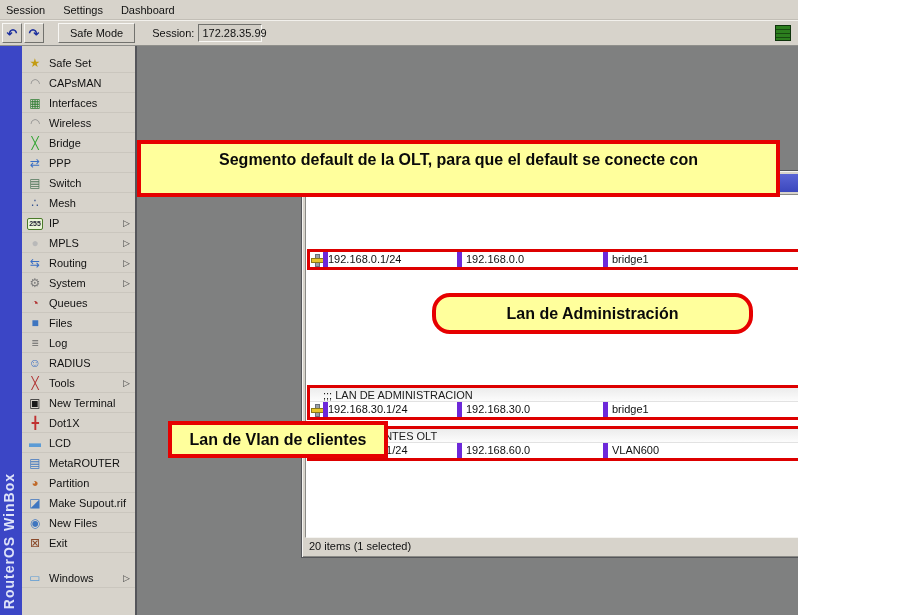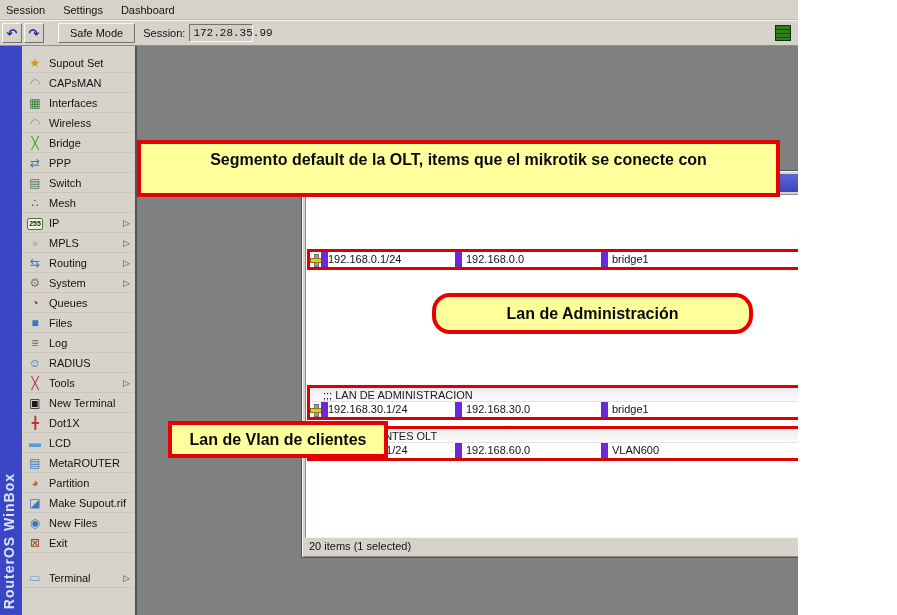--- a/index.html
+++ b/index.html
@@ -24,25 +24,25 @@
     background:#d7d3cb; border-top:1px solid #f2f0ec; border-bottom:1px solid #8f8f8b;
     display:flex; align-items:center; padding:0 2px;
   }
   .btn {
     background:#d7d3cb; border:1px solid;
     border-color:#f8f7f4 #72726e #72726e #f8f7f4;
     display:flex; align-items:center; justify-content:center; cursor:default;
   }
   .tb-sq { width:20px; height:20px; font-size:13px; color:#1c2f9e; font-weight:bold; margin-right:2px; }
   #safe-mode { height:20px; padding:0 11px; margin-left:12px; }
-  #session-label { margin-left:8px; margin-right:4px; }
+  #session-label { margin-left:17px; margin-right:4px; }
   #session-field {
     width:64px; height:18px; background:#d2cec6;
     border:1px solid; border-color:#72726e #f8f7f4 #f8f7f4 #72726e;
-    display:flex; align-items:center; padding:0 3px;font-family:Liberation Mono, monospace;
+    display:flex; align-items:center; padding:0 3px;
   }
   #conn-ind {
     position:absolute; right:7px; top:4px; width:16px; height:16px;
     background:repeating-linear-gradient(180deg,#2c7e1e 0 3px,#174a10 3px 4px);
     border:1px solid #0e330b;
   }
   
   #bluestrip { position:absolute; left:0; top:46px; bottom:0; width:22px; background:#3b46c6; }
   #brand-text {
     position:absolute; bottom:6px; left:1px;
@@ -105,21 +105,21 @@
   }
   
   .group { position:absolute; left:1px; right:0; border:3px solid #dd0000; background:#fff; }
   .g1 { top:54px; } .g2 { top:190px; } .g3 { top:231px; }
   .row { height:15px; display:flex; align-items:center; overflow:hidden; }
   .comment-row {
     height:14px; padding-left:13px; color:#1a1a1a;
     background:linear-gradient(#ececec,#fcfcfc); border-bottom:1px solid #e2e2e2;
   }
   .data-row { display:grid; grid-template-columns:18px 134px 146px 223px auto; }
-  .cell { height:15px; line-height:15px; overflow:hidden; white-space:nowrap; border-right:7px solid #6d28d9; }
+  .cell { height:15px; line-height:15px; overflow:hidden; white-space:nowrap; border-right:5px solid #6d28d9; }
   .cell:last-child { border-right:none; }
   .c-flag { display:flex; align-items:center; justify-content:center; }
   .c-net,.c-if { padding-left:4px; }
   .flag { position:relative; width:11px; height:11px; display:inline-block; }
   .flag::before { content:""; position:absolute; left:4px; top:0; width:3px; height:11px; background:#9aa0a8; border:1px solid #6a7078; }
   .flag::after  { content:""; position:absolute; left:0; top:4px; width:11px; height:3px; background:#e8c62a; border:1px solid #8a7a1a; }
   
   .ann {
     position:absolute; z-index:50; background:#ffff9c; border:4px solid #e60000;
     font-size:16px; font-weight:bold; color:#0a0a0a;
@@ -153,21 +153,21 @@
     <div id="conn-ind"></div>
   </div>
 
   <div id="bluestrip">
     <div id="brand-text">RouterOS WinBox</div>
   </div>
 
   <div id="sidebar">
       <div class="sb-item">
         <span class="sb-icon" style="color: rgb(195, 156, 18);">★</span>
-        <span class="sb-label">Supout Set</span>
+        <span class="sb-label">Safe Set</span>
       </div>
       <div class="sb-item">
         <span class="sb-icon" style="color: rgb(138, 138, 138);">◠</span>
         <span class="sb-label">CAPsMAN</span>
       </div>
       <div class="sb-item">
         <span class="sb-icon" style="color: rgb(46, 125, 50);">▦</span>
         <span class="sb-label">Interfaces</span>
       </div>
       <div class="sb-item">
@@ -259,21 +259,21 @@
         <span class="sb-icon" style="color: rgb(63, 118, 192);">◉</span>
         <span class="sb-label">New Files</span>
       </div>
       <div class="sb-item">
         <span class="sb-icon" style="color: rgb(138, 74, 42);">⊠</span>
         <span class="sb-label">Exit</span>
       </div>
       <div class="sb-gap"></div>
       <div class="sb-item">
         <span class="sb-icon" style="color: rgb(91, 155, 213);">▭</span>
-        <span class="sb-label">Terminal</span>
+        <span class="sb-label">Windows</span>
         <span class="sb-arrow">▷</span>
       </div>
     </div>
 
   <div id="main">
     <div id="win">
       <div id="titlebar">
         <span class="title">Address List</span>
         <div class="tb-btn">□</div>
         <div class="tb-btn">×</div>
@@ -326,21 +326,21 @@
                 <span>▼</span>
               </div>
           </div>
         </div>
         <div id="statusbar">20 items (1 selected)</div>
       </div>
     </div>
   </div>
 
   <div class="ann" id="ann-top">
-      <span>Segmento default de la OLT, items que el mikrotik se conecte con</span>
+      <span>Segmento default de la OLT, para que el default se conecte con</span>
     </div>
   <div class="ann" id="ann-mid">
       <span>Lan de Administración</span>
     </div>
   <div class="ann" id="ann-bottom">
       <span>Lan de Vlan de clientes</span>
     </div>
 
 </div>
 

